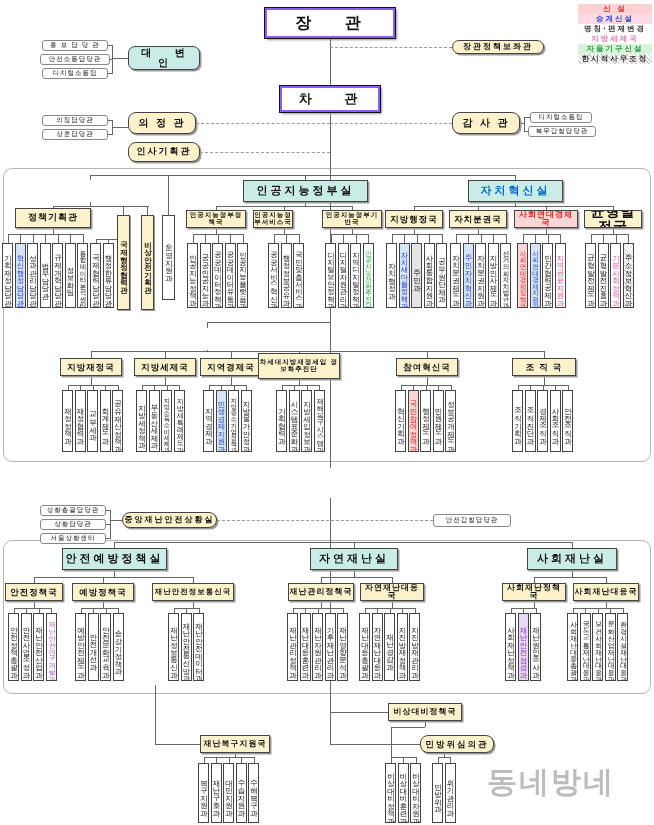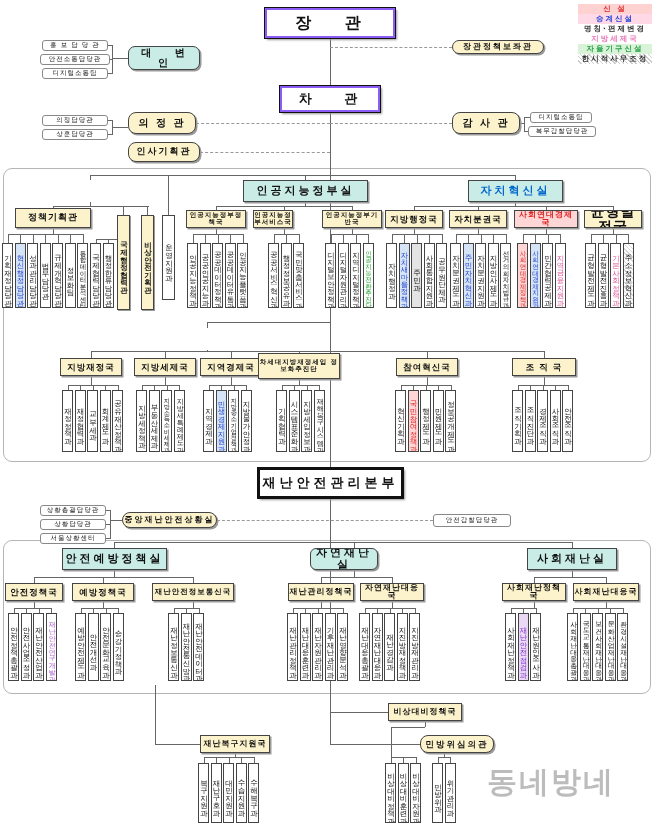--- a/index.html
+++ b/index.html
@@ -276,32 +276,31 @@
     <div class="ln" style="left: 524px; top: 117px; width: 1px; height: 15px;"></div>
     <div class="ln" style="left: 524px; top: 117px; width: 6px; height: 1px;"></div>
     <div class="ln" style="left: 524px; top: 131px; width: 6px; height: 1px;"></div>
     <div class="ln" style="left: 106px; top: 510px; width: 4px; height: 1px;"></div>
     <div class="ln" style="left: 106px; top: 524px; width: 4px; height: 1px;"></div>
     <div class="ln" style="left: 106px; top: 538px; width: 4px; height: 1px;"></div>
     <div class="ln" style="left: 110px; top: 510px; width: 1px; height: 29px;"></div>
     <div class="ln" style="left: 110px; top: 520px; width: 12px; height: 1px;"></div>
     <div class="box s-top" style="left: 265px; top: 8px; width: 130px; height: 30px; font-size: 16px;">장 관</div>
     <div class="box s-top" style="left: 280px; top: 86px; width: 100px; height: 26px; font-size: 13px;">차 관</div>
-    <div class="box s-top2" style="left: 258px; top: 468px; width: 145px; height: 30px; font-size: 13px;">재난안전관리본부</div>
     <div class="box s-cy" style="left: 128px; top: 46px; width: 72px; height: 24px; font-size: 10px;">대 변 인</div>
     <div class="box s-rnd" style="left: 452px; top: 40px; width: 92px; height: 14px; font-size: 8px;">장관정책보좌관</div>
     <div class="box s-rnd" style="left: 128px; top: 112px; width: 68px; height: 22px; font-size: 10px;">의 정 관</div>
     <div class="box s-rnd" style="left: 452px; top: 112px; width: 68px; height: 22px; font-size: 10px;">감 사 관</div>
     <div class="box s-rnd" style="left: 128px; top: 142px; width: 72px; height: 20px; font-size: 9px;">인사기획관</div>
     <div class="box s-rnd" style="left: 122px; top: 512px; width: 95px; height: 16px; font-size: 8px;">중앙재난안전상황실</div>
     <div class="box s-side" style="left: 433px; top: 514px; width: 78px; height: 13px;">안전감찰담당관</div>
     <div class="box s-sil" style="left: 243px; top: 180px; width: 125px; height: 22px; font-size: 11px;">인공지능정부실</div>
     <div class="box s-sil s-blue" style="left: 468px; top: 180px; width: 95px; height: 22px; font-size: 11px;">자치혁신실</div>
     <div class="box s-sil" style="left: 62px; top: 548px; width: 105px; height: 22px; font-size: 11px;">안전예방정책실</div>
-    <div class="box s-sil" style="left: 310px; top: 548px; width: 68px; height: 22px; font-size: 11px; border-radius: 6px;">자연재난실</div>
+    <div class="box s-sil" style="left: 310px; top: 548px; width: 88px; height: 22px; font-size: 11px;">자연재난실</div>
     <div class="box s-sil" style="left: 527px; top: 548px; width: 90px; height: 22px; font-size: 11px;">사회재난실</div>
     <div class="box s-guk" style="left: 15px; top: 208px; width: 76px; height: 20px; font-size: 9px;">정책기획관</div>
     <div class="box s-gukv vert" style="left: 117px; top: 215px; width: 13px; height: 95px; font-size: 7.5px;">국제행정협력관</div>
     <div class="box s-gukv vert" style="left: 141px; top: 215px; width: 13px; height: 95px; font-size: 7.5px;">비상안전기획관</div>
     <div class="box  vert" style="left: 162px; top: 215px; width: 13px; height: 85px; font-size: 7.5px;">운영지원과</div>
     <div class="box s-guk" style="left: 186px; top: 210px; width: 60px; height: 18px; font-size: 6.5px;">인공지능정부정책국</div>
     <div class="box s-guk" style="left: 253px; top: 210px; width: 40px; height: 18px; font-size: 6.5px;">인공지능정부서비스국</div>
     <div class="box s-guk" style="left: 322px; top: 210px; width: 60px; height: 18px; font-size: 6.5px;">인공지능정부기반국</div>
     <div class="box s-guk" style="left: 385px; top: 210px; width: 58px; height: 18px; font-size: 8.5px;">지방행정국</div>
     <div class="box s-guk" style="left: 449px; top: 210px; width: 58px; height: 18px; font-size: 8.5px;">자치분권국</div>

